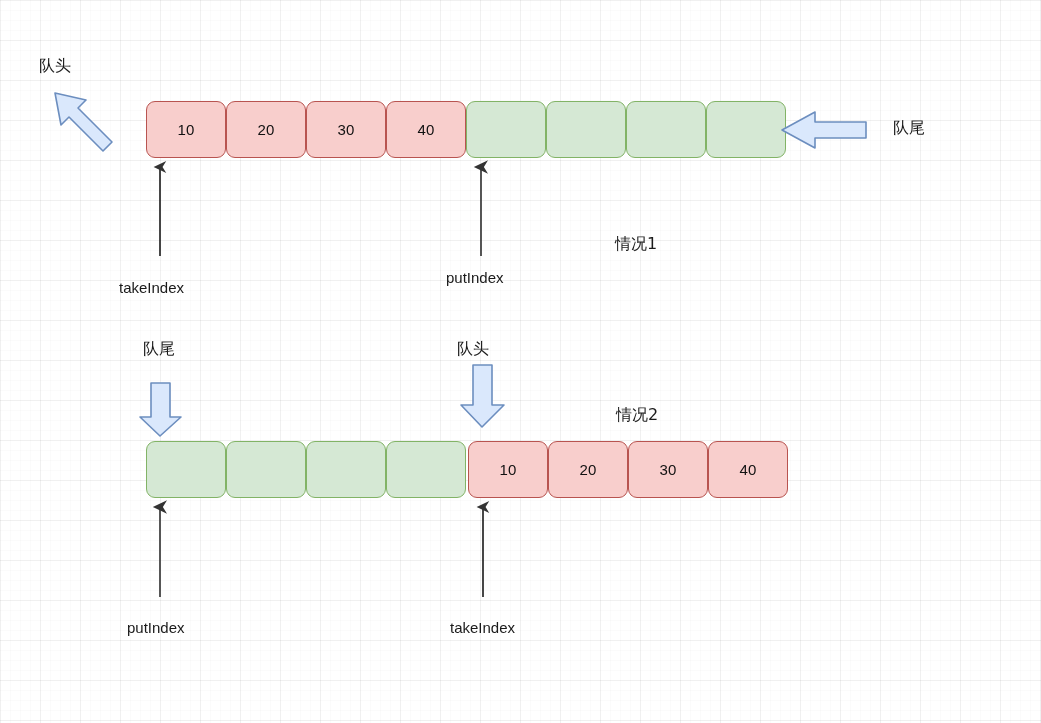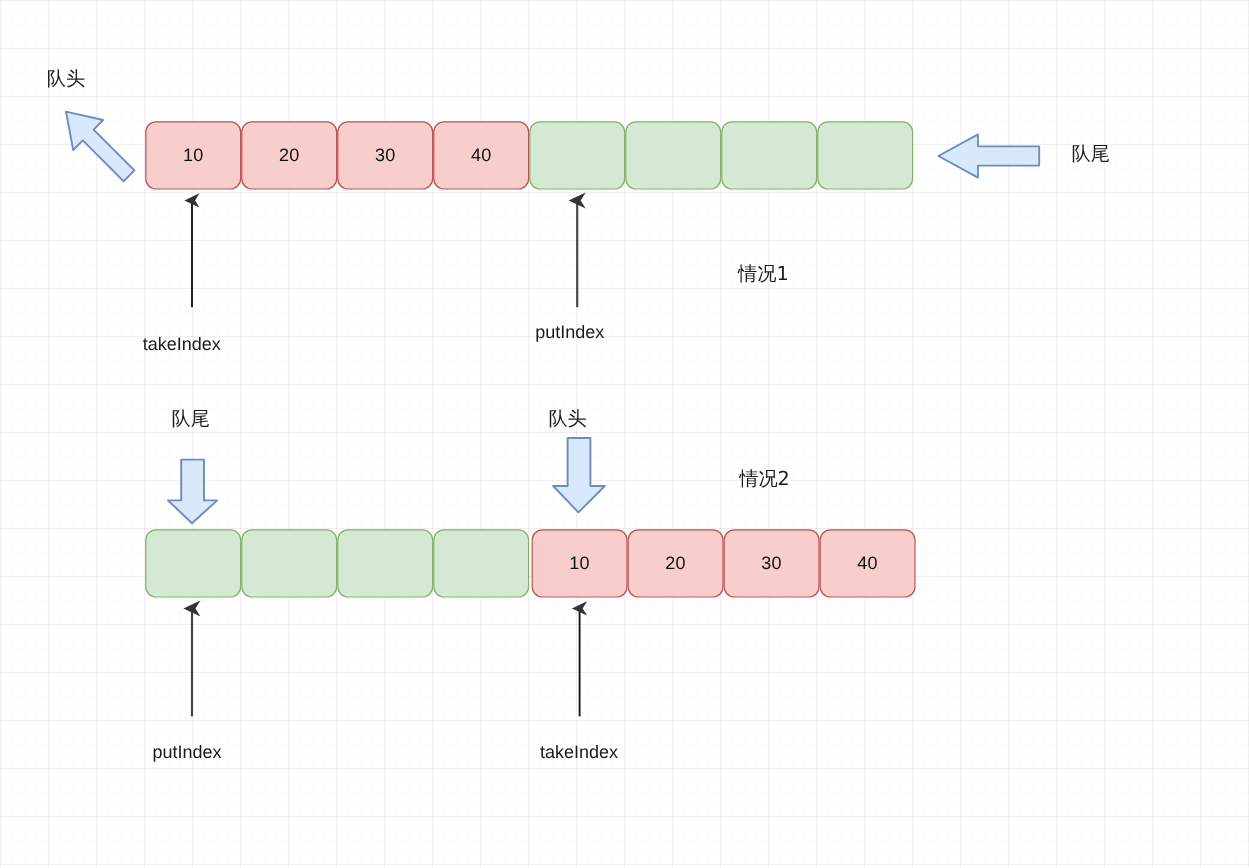--- a/index.html
+++ b/index.html
@@ -28,20 +28,21 @@
     box-sizing: border-box;
     width: 80px;
     height: 57px;
     border-radius: 9px;
     display: flex;
     align-items: center;
     justify-content: center;
     font-size: 15px;
     color: #111111;
     letter-spacing: 0.2px;
+    margin-left: 25px;
   }
   .cell.red {
     background: #f8cecc;
     border: 1px solid #b85450;
   }
   .cell.green {
     background: #d5e8d4;
     border: 1px solid #82b366;
   }
 
@@ -57,20 +58,21 @@
     font-size: 15px;
     color: #1a1a1a;
     white-space: nowrap;
   }
   .case-label {
     position: absolute;
     font-size: 16px;
     color: #1a1a1a;
     white-space: nowrap;
     font-family: "DejaVu Sans", "Liberation Sans", sans-serif;
+    margin-top: 16px;
   }
 
   svg.overlay {
     position: absolute;
     left: 0;
     top: 0;
     width: 1041px;
     height: 723px;
     pointer-events: none;
   }

